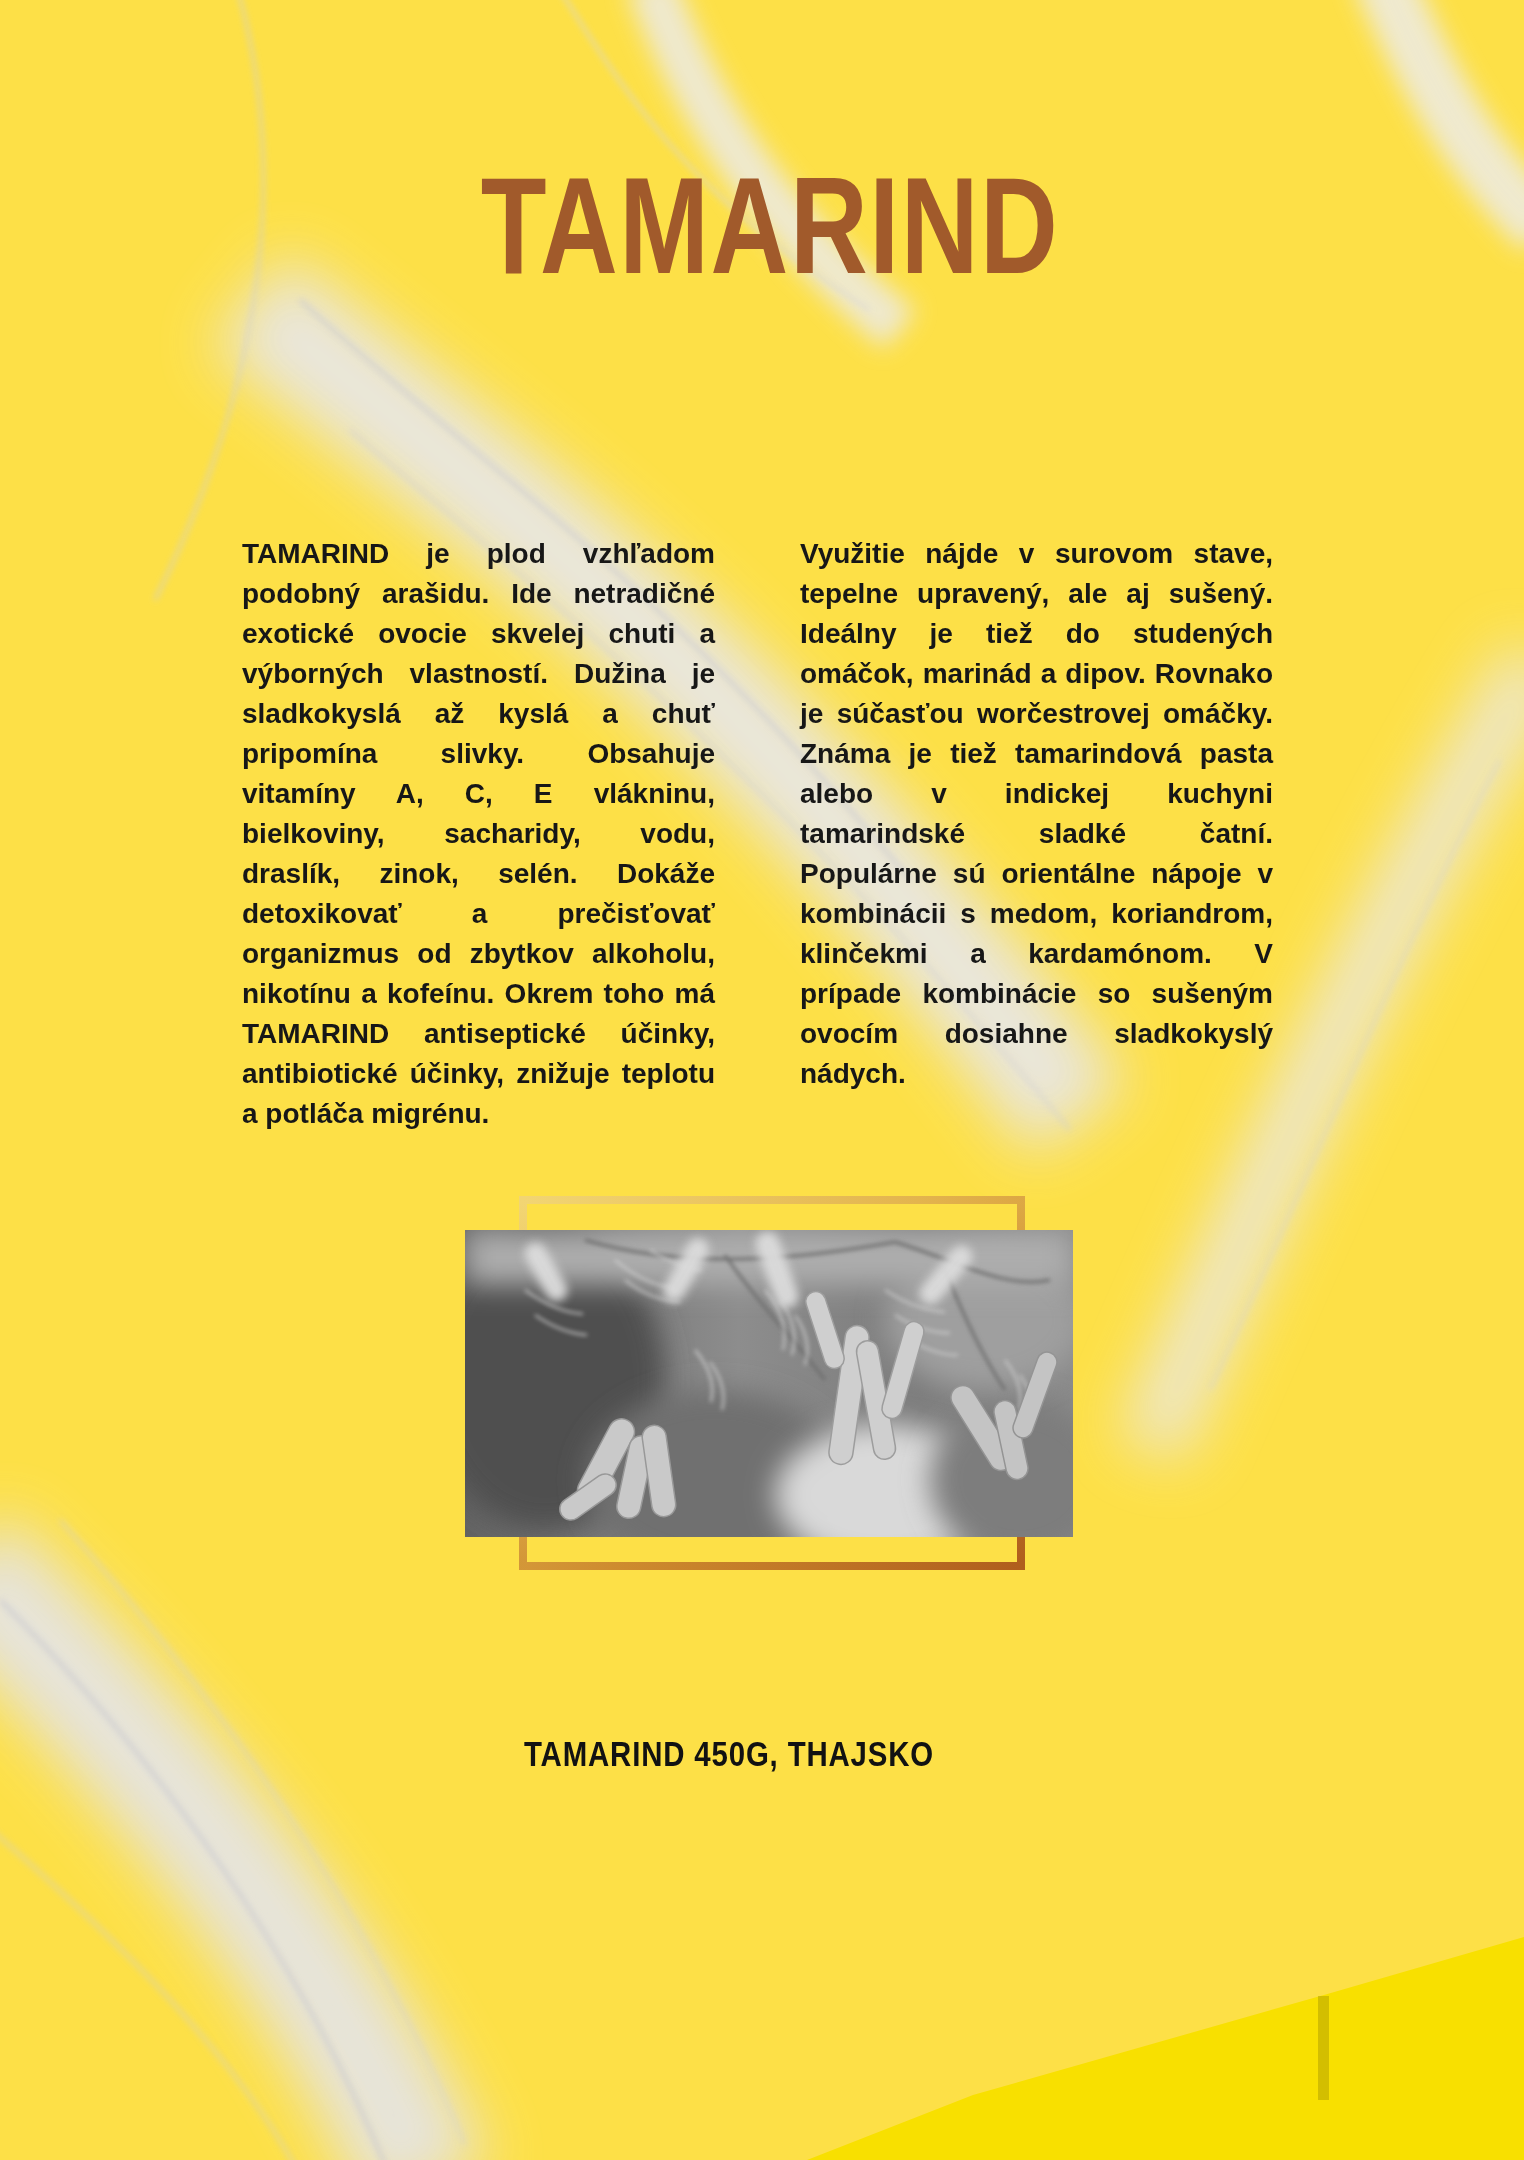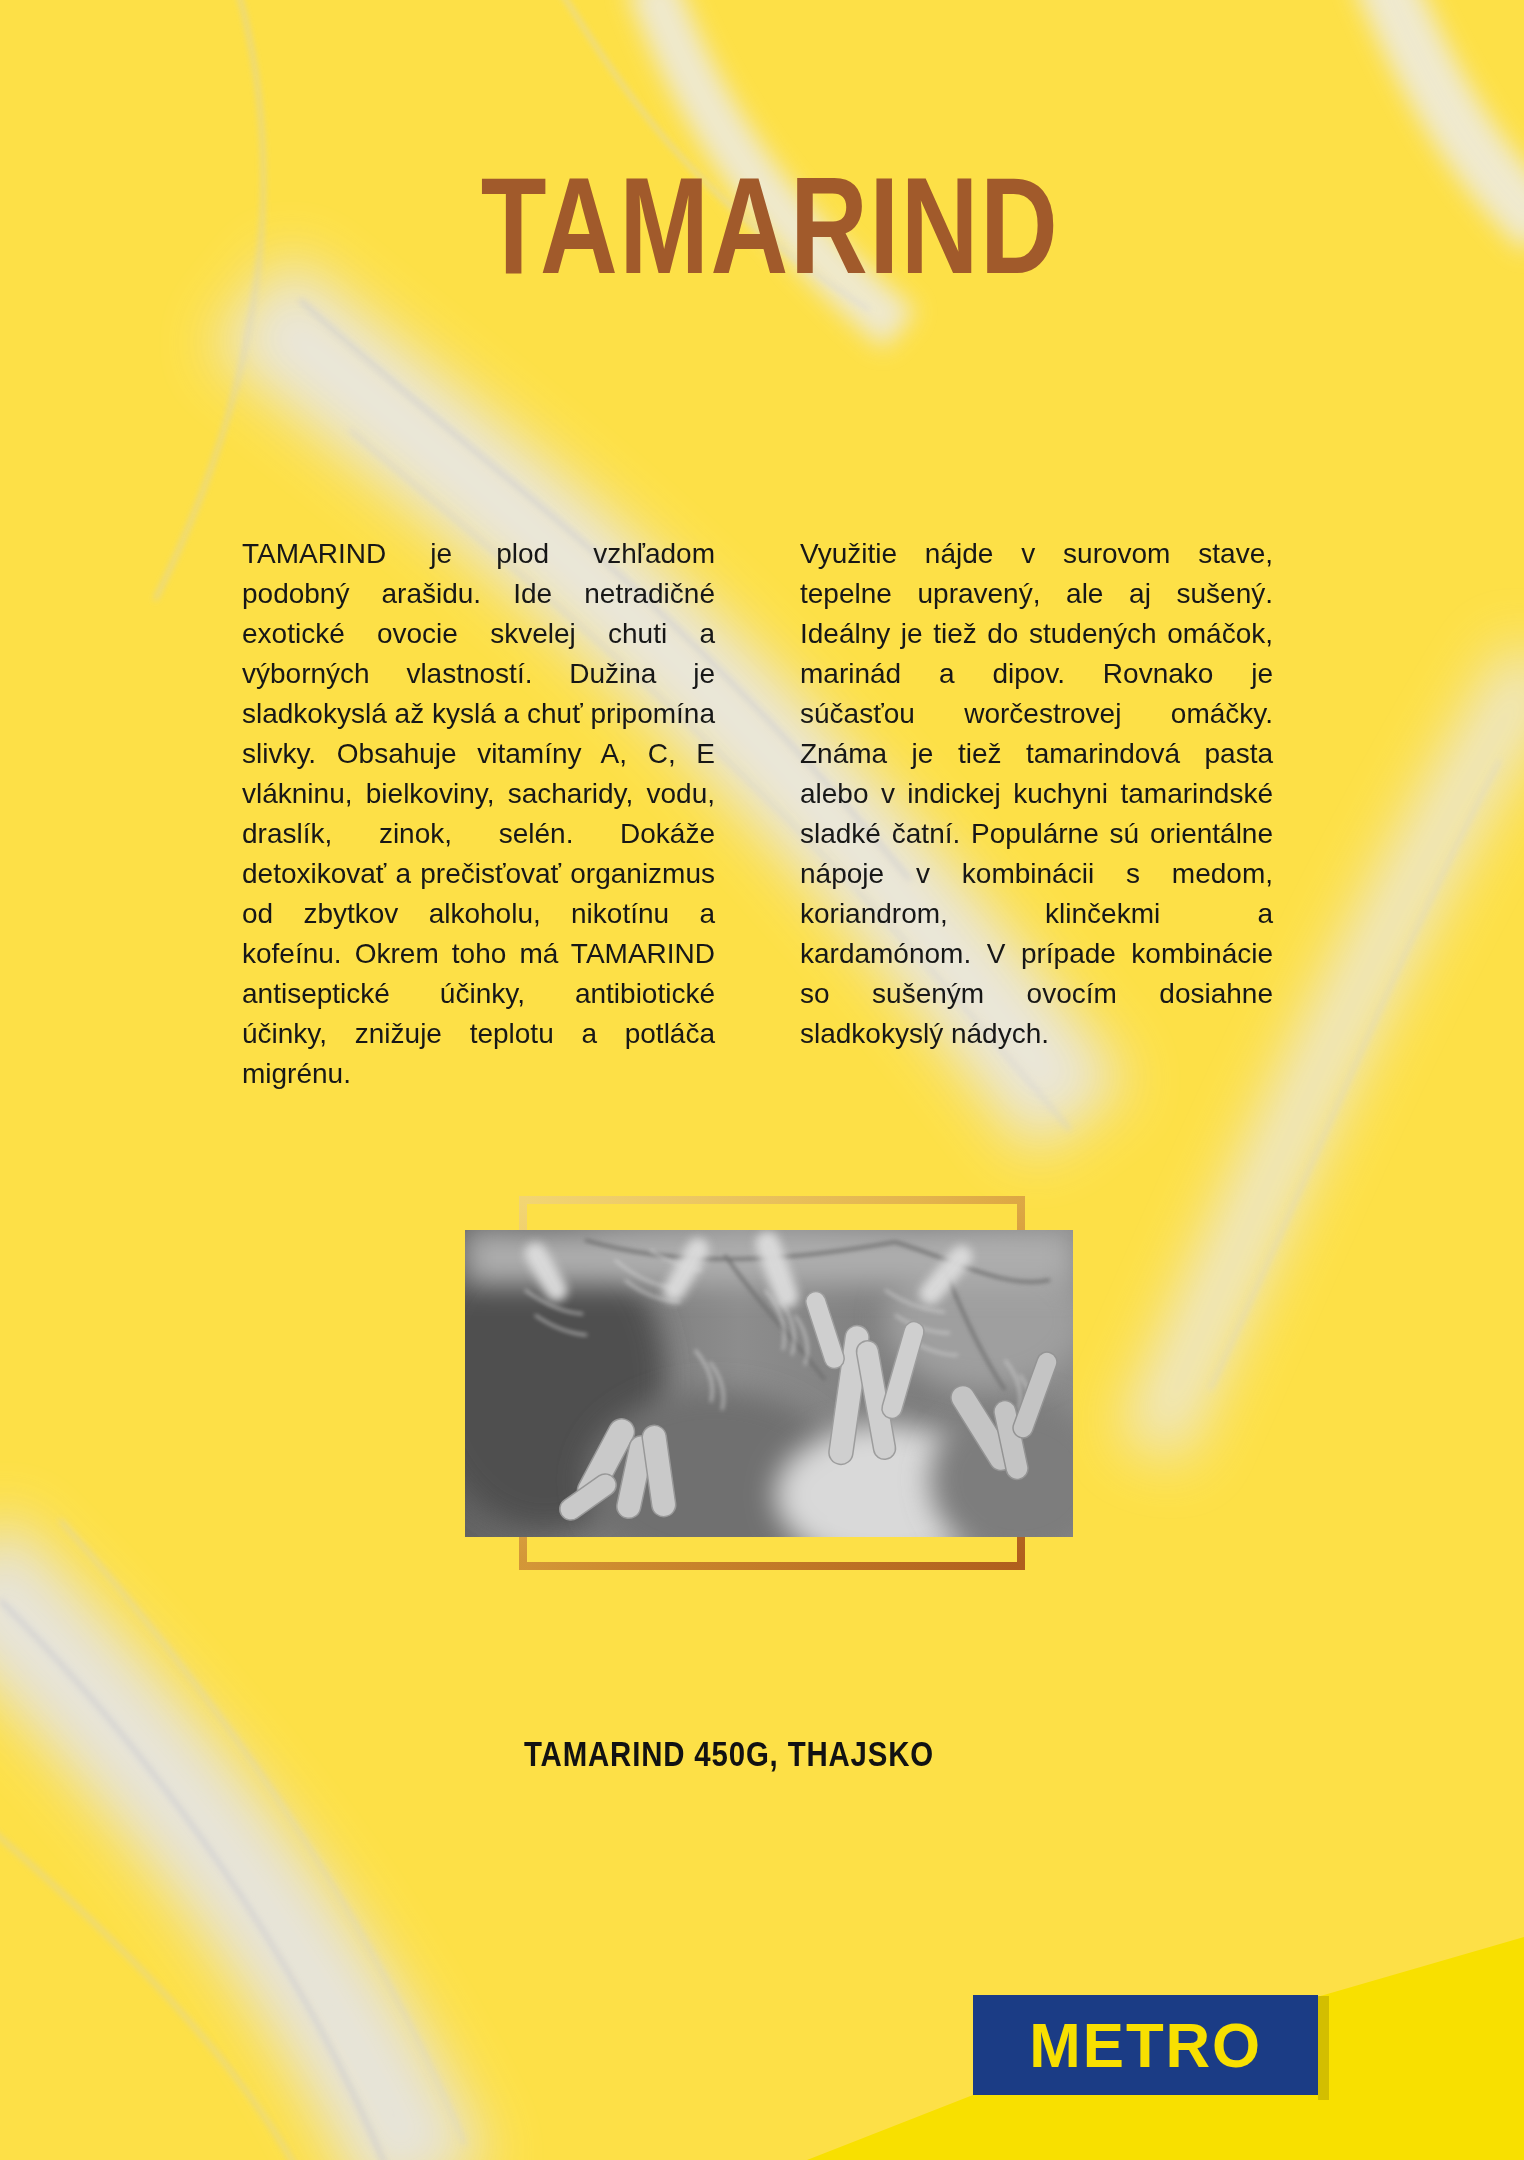--- a/index.html
+++ b/index.html
@@ -27,20 +27,21 @@
     z-index:3;
   }
 
   .columns{
     position:absolute;
     left:242px;top:534px;
     width:1031px;
     display:flex;
     gap:85px;
     z-index:3;
+    font-weight:bold;
   }
   .columns p{
     margin:0;
     width:473px;
     font-size:28px;
     line-height:40px;
     color:#171717;
     text-align:justify;
     text-justify:inter-word;
   }
@@ -221,18 +222,15 @@
       <rect x="470" y="10" width="22" height="70" rx="11" transform="rotate(40 481 45)"></rect>
       <rect x="70" y="10" width="22" height="64" rx="11" transform="rotate(-30 81 42)"></rect>
     </g>
   </svg>
 
   <div class="product-label">TAMARIND 450G, THAJSKO</div>
 
   <div class="metro-logo">
     <div class="metro-yellow"></div>
     <div class="metro-shadow"></div>
-    <div class="metro-box">
-      <span>METRO</span>
-    </div>
   </div>
 
 </div>
 
 </body></html>

